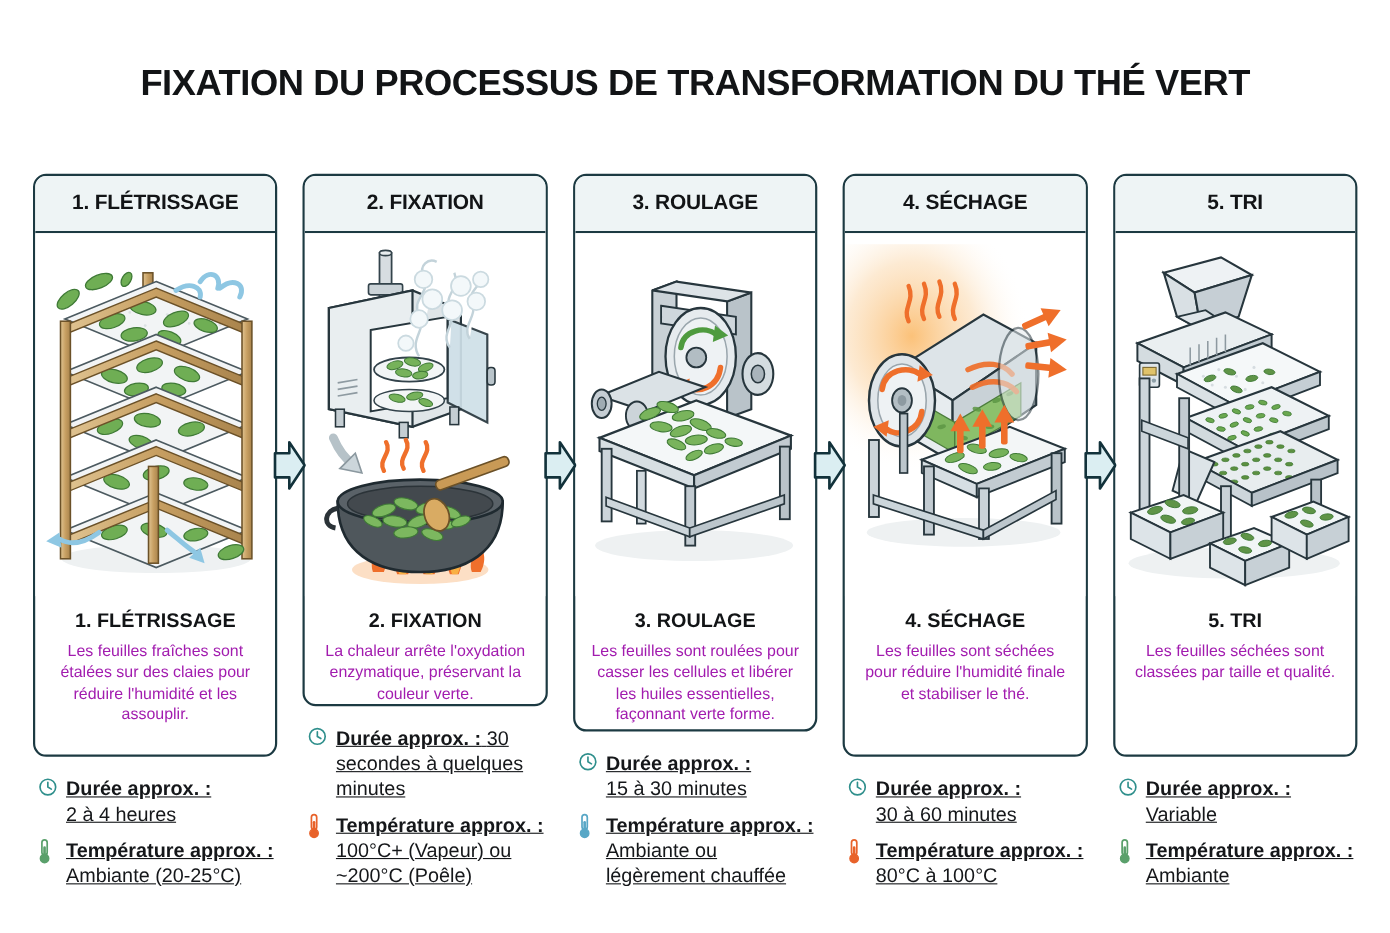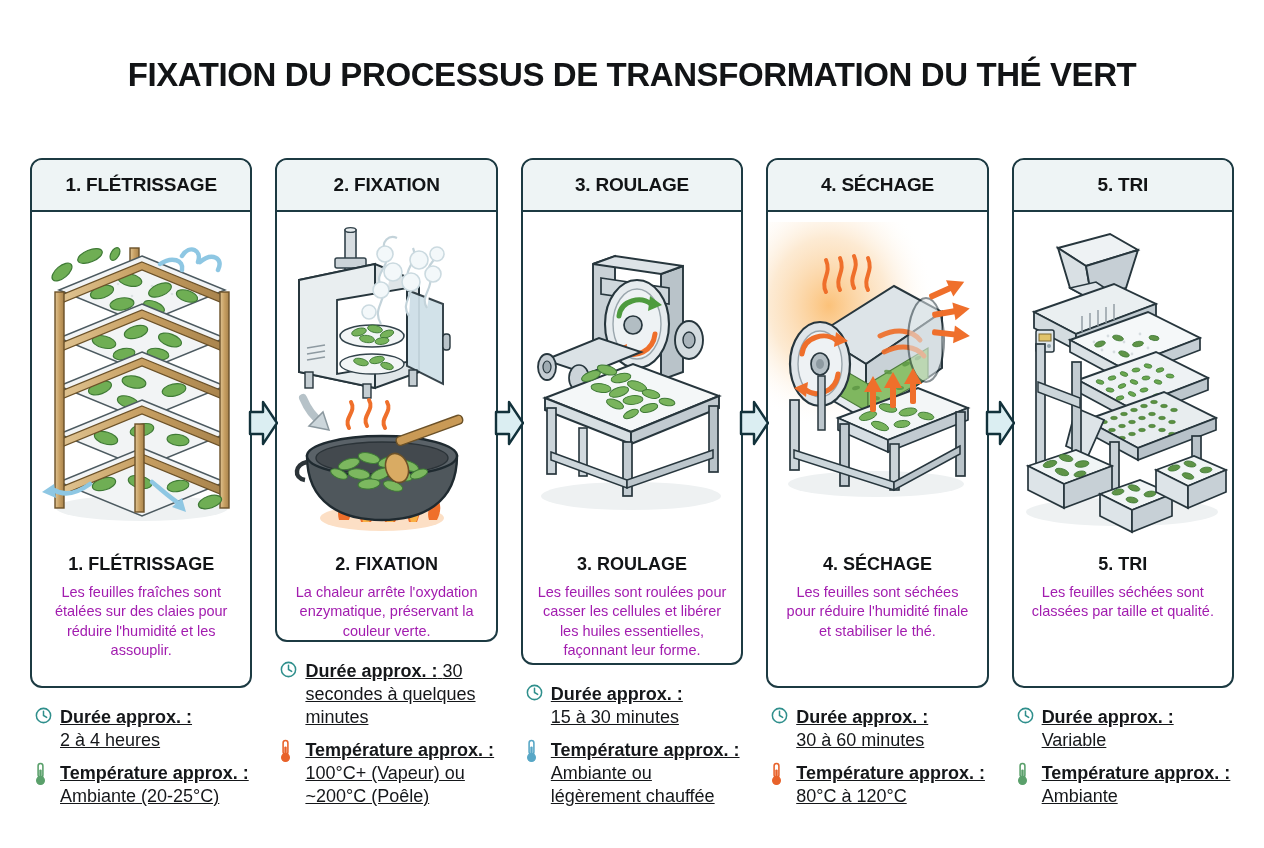--- a/index.html
+++ b/index.html
@@ -495,21 +495,21 @@
             <rect x="100" y="230" width="9" height="54" fill="#c3ccd2" stroke="#27363d" stroke-width="1.7"></rect>
             <rect x="186" y="194" width="9" height="66" fill="#b9c3c9" stroke="#27363d" stroke-width="1.7"></rect>
             <rect x="56" y="216" width="8" height="48" fill="#d2dadf" stroke="#27363d" stroke-width="1.6"></rect>
 
             <polygon points="28,240 104,268 104,276 28,248" fill="#cdd6db" stroke="#27363d" stroke-width="1.5"></polygon>
             <polygon points="190,238 104,268 104,276 190,246" fill="#bcc6cc" stroke="#27363d" stroke-width="1.5"></polygon>
           </svg>
         </div>
         <div class="card-body">
           <div class="body-title">3. ROULAGE</div>
-          <div class="body-desc">Les feuilles sont roulées pour casser les cellules et libérer les huiles essentielles, façonnant leur forme.</div>
+          <div class="body-desc">Les feuilles sont roulées pour casser les cellules et libérer les huiles essentielles, façonnant verte forme.</div>
         </div>
       </div>
       <div class="meta">
         <div class="meta-row">
           <span class="meta-icon">
             <svg width="19" height="19" viewBox="0 0 24 24">
                 <circle cx="12" cy="12" r="9" fill="none" stroke="#2f8f8c" stroke-width="1.9"></circle>
                 <path d="M12 6.6V12l4 2.4" fill="none" stroke="#2f8f8c" stroke-width="1.9" stroke-linecap="round"></path>
               </svg>
           </span>
@@ -674,21 +674,21 @@
         <div class="meta-row">
           <span class="meta-icon">
             <svg width="13" height="24" viewBox="0 0 14 26">
                 <rect x="4.4" y="1.6" width="5.2" height="15" rx="2.6" fill="none" stroke="#e8622a" stroke-width="1.7"></rect>
                 <circle cx="7" cy="20" r="4.2" fill="#e8622a" stroke="#e8622a" stroke-width="1.3"></circle>
                 <rect x="5.7" y="8" width="2.6" height="11" rx="1.3" fill="#e8622a"></rect>
               </svg>
           </span>
           <span class="meta-text">
             <b>Température approx. :</b><br>
-            <span>80°C à 120°C</span>
+            <span>80°C à 100°C</span>
           </span>
         </div>
       </div>
       <div class="arrow">
         <svg width="30" height="56" viewBox="0 0 30 56">
             <path d="M2 16 L15 16 L15 6 L29 27 L15 48 L15 38 L2 38 Z" fill="#dbeef2" stroke="#12323b" stroke-width="2.4" stroke-linejoin="round"></path>
           </svg>
       </div>
     </div>
 

